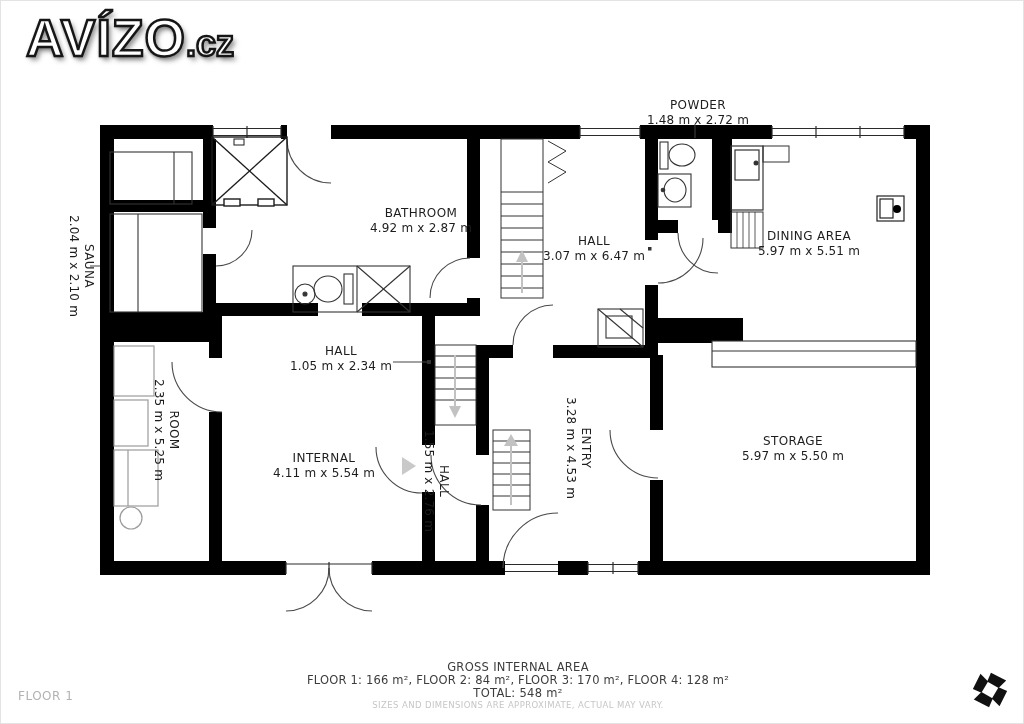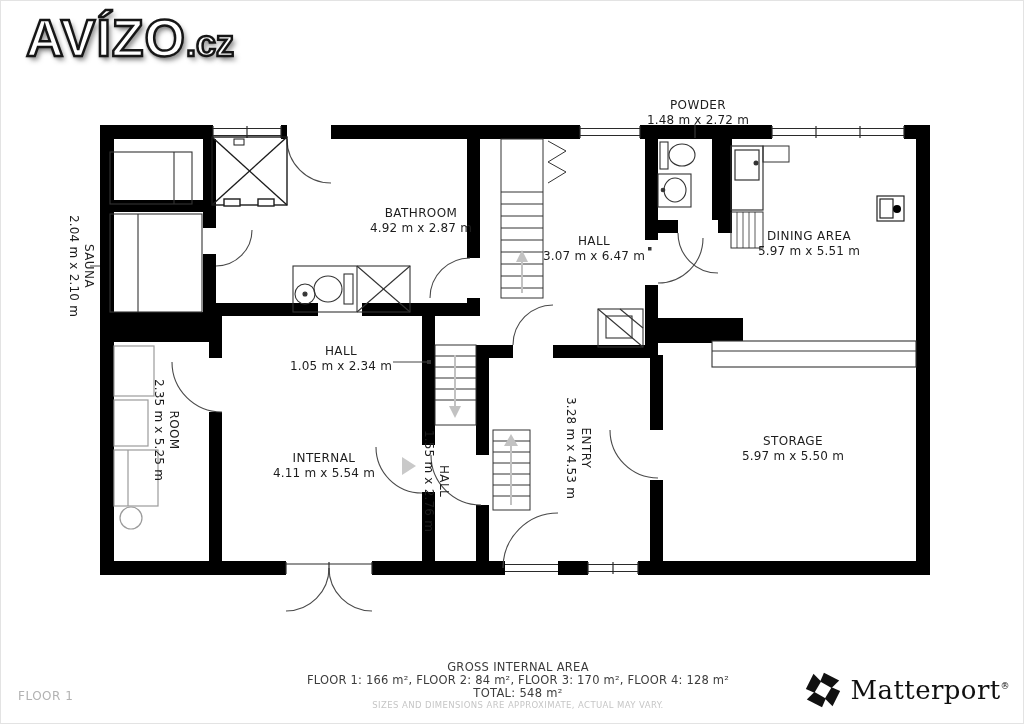--- a/index.html
+++ b/index.html
@@ -326,14 +326,13 @@
 
 <div class="brand">
   <svg width="40" height="40" viewBox="0 0 42 42" xmlns="http://www.w3.org/2000/svg">
     <g fill="#111111">
       <path d="M22,3 L38,11 L30,19 L18,12 Z"></path>
       <path d="M22,3 L38,11 L30,19 L18,12 Z" transform="rotate(90 21 21)"></path>
       <path d="M22,3 L38,11 L30,19 L18,12 Z" transform="rotate(180 21 21)"></path>
       <path d="M22,3 L38,11 L30,19 L18,12 Z" transform="rotate(270 21 21)"></path>
     </g>
   </svg>
-  <span class="brand-text"><span>Matterport</span><sup>®</sup></span>
 </div>
 
 </body></html>

